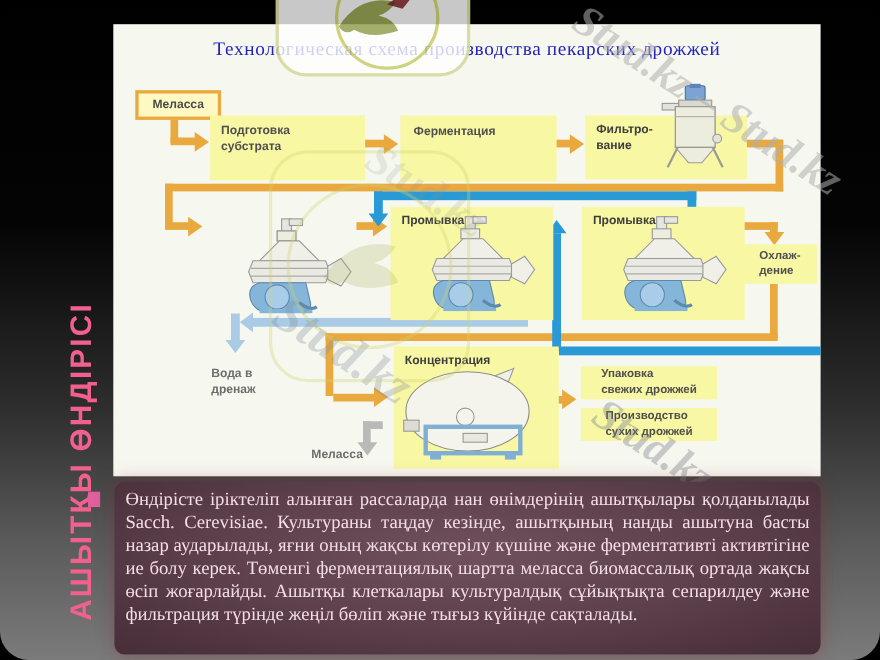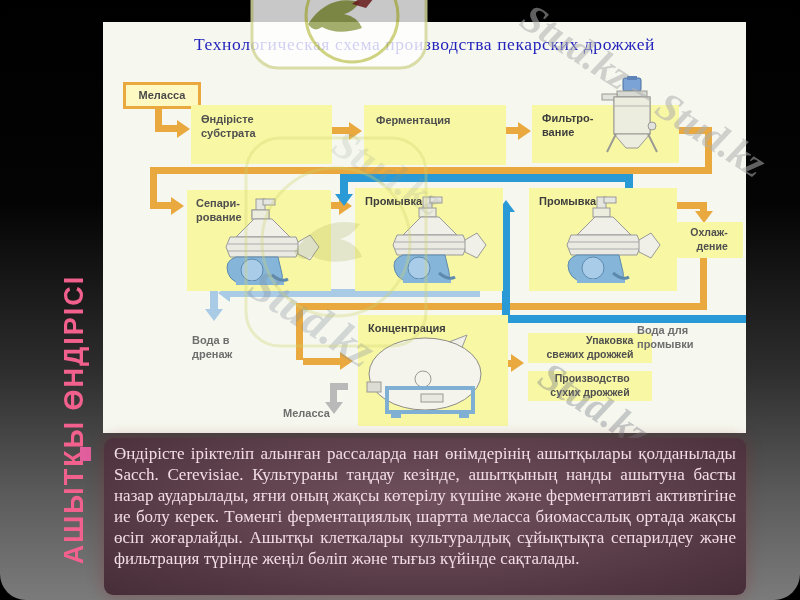--- a/index.html
+++ b/index.html
@@ -7,21 +7,21 @@
          background:linear-gradient(180deg,#000 0%,#040404 34%,#2e2e2e 62%,#5a5a5a 82%,#7b7b7b 100%);
          font-family:"Liberation Sans",sans-serif;}
   
   .panel{position:absolute;left:103px;top:22px;width:643px;height:411px;background:#f6f8ef;}
   .dtitle{position:absolute;left:0;top:12px;width:100%;text-align:center;
           font-family:"Liberation Serif",serif;font-weight:normal;font-size:17.5px;
           letter-spacing:.6px;color:#2424bc;}
   .box{position:absolute;background:#f8f7a4;color:#4f4f4f;
        font:600 11px/1.3 "Liberation Sans",sans-serif;white-space:pre-line;}
   .box.bold{font-weight:bold;color:#3d3d3d;}
-  .box.center{display:flex;align-items:center;justify-content:center;text-align:right;}
+  .box.center{display:flex;align-items:center;justify-content:center;text-align:left;}
   .srcbox{position:absolute;background:#fef9c3;border:3px solid #e9a93f;color:#4a4a4a;
           font:bold 11px/1 "Liberation Sans",sans-serif;display:flex;align-items:center;justify-content:center;}
   .flabel{position:absolute;color:#6e6e6e;font:600 11px/1.25 "Liberation Sans",sans-serif;white-space:pre-line;}
   .seg{position:absolute;}
   .ah{position:absolute;width:0;height:0;}
   
   .wm{position:absolute;font-family:"Liberation Serif",serif;font-style:italic;font-weight:bold;
       transform:rotate(33deg);transform-origin:left top;white-space:nowrap;pointer-events:none;}
   .badge{position:absolute;pointer-events:none;}
   
@@ -96,40 +96,37 @@
     <div class="seg" style="left:107px;top:263px;width:8px;height:26px;background:#a9cbe6"></div>
     <div class="ah" style="left:102px;top:287px;border-left:9px solid transparent;border-right:9px solid transparent;border-top:12px solid #a9cbe6"></div>
 
     <div class="seg" style="left:227px;top:361px;width:18px;height:7px;background:#b9b9b9"></div>
     <div class="seg" style="left:227px;top:361px;width:7px;height:20px;background:#b9b9b9"></div>
     <div class="ah" style="left:222px;top:380px;border-left:9px solid transparent;border-right:9px solid transparent;border-top:12px solid #b9b9b9"></div>
 
     <div class="srcbox" style="left:20px;top:60px;width:72px;height:21px">
         <span>Меласса</span>
       </div>
-    <div class="box" style="left:88px;top:83px;width:131px;height:52px;padding:7px 0 0 10px">Өндірісте
+    <div class="box" style="left:88px;top:83px;width:131px;height:52px;padding:7px 0 0 10px">Подготовка
 субстрата</div>
     <div class="box" style="left:261px;top:83px;width:130px;height:52px;padding:8px 0 0 12px">Ферментация</div>
     <div class="box bold" style="left:429px;top:83px;width:137px;height:52px;padding:6px 0 0 10px">Фильтро-
 вание</div>
-    <div class="box" style="left:84px;top:168px;width:135px;height:95px;padding:6px 0 0 9px">Сепари-
-рование</div>
     <div class="box bold" style="left:252px;top:166px;width:138px;height:97px;padding:6px 0 0 10px">Промывка</div>
     <div class="box bold" style="left:426px;top:166px;width:138px;height:97px;padding:6px 0 0 10px">Промывка</div>
     <div class="box center" style="left:572px;top:200px;width:68px;height:36px;font-size:10.5px">Охлаж-
 дение</div>
     <div class="box bold" style="left:255px;top:293px;width:140px;height:105px;padding:6px 0 0 10px">Концентрация</div>
     <div class="box center" style="left:425px;top:349px;width:124px;height:30px;font-size:10.5px">Производство
 сухих дрожжей</div>
     <div class="box center" style="left:425px;top:311px;width:124px;height:30px;font-size:10.5px">Упаковка
 свежих дрожжей</div>
 
     <div class="flabel" style="left:89px;top:312px">Вода в
 дренаж</div>
-    <div class="flabel" style="left:534px;top:302px">Вода для промывки</div>
     <div class="flabel" style="left:180px;top:385px">Меласса</div>
 
     <svg class="machine" style="left:493px;top:54px" width="70" height="84" viewBox="0 0 70 84">
       <rect x="27" y="2" width="18" height="13" rx="2" fill="#7ba3d6" stroke="#4a6f9f"></rect>
       <rect x="31" y="0" width="10" height="4" fill="#5d83b8"></rect>
       <rect x="21" y="15" width="30" height="6" fill="#d9d9d4" stroke="#9a9a94"></rect>
       <rect x="6" y="18" width="15" height="6" fill="#e3e3dd" stroke="#9a9a94"></rect>
       <rect x="18" y="21" width="36" height="37" fill="#ececе6" stroke="#9a9a94"></rect>
       <rect x="18" y="21" width="36" height="37" fill="#ececdf" stroke="#9a9a94"></rect>
       <line x1="18" y1="30" x2="54" y2="30" stroke="#b5b5ae"></line>

